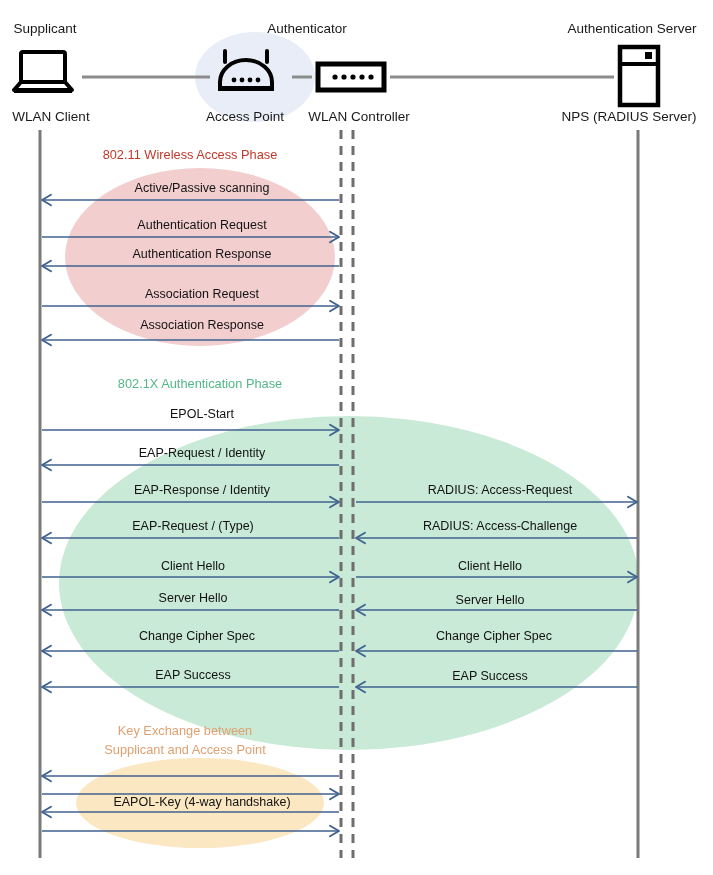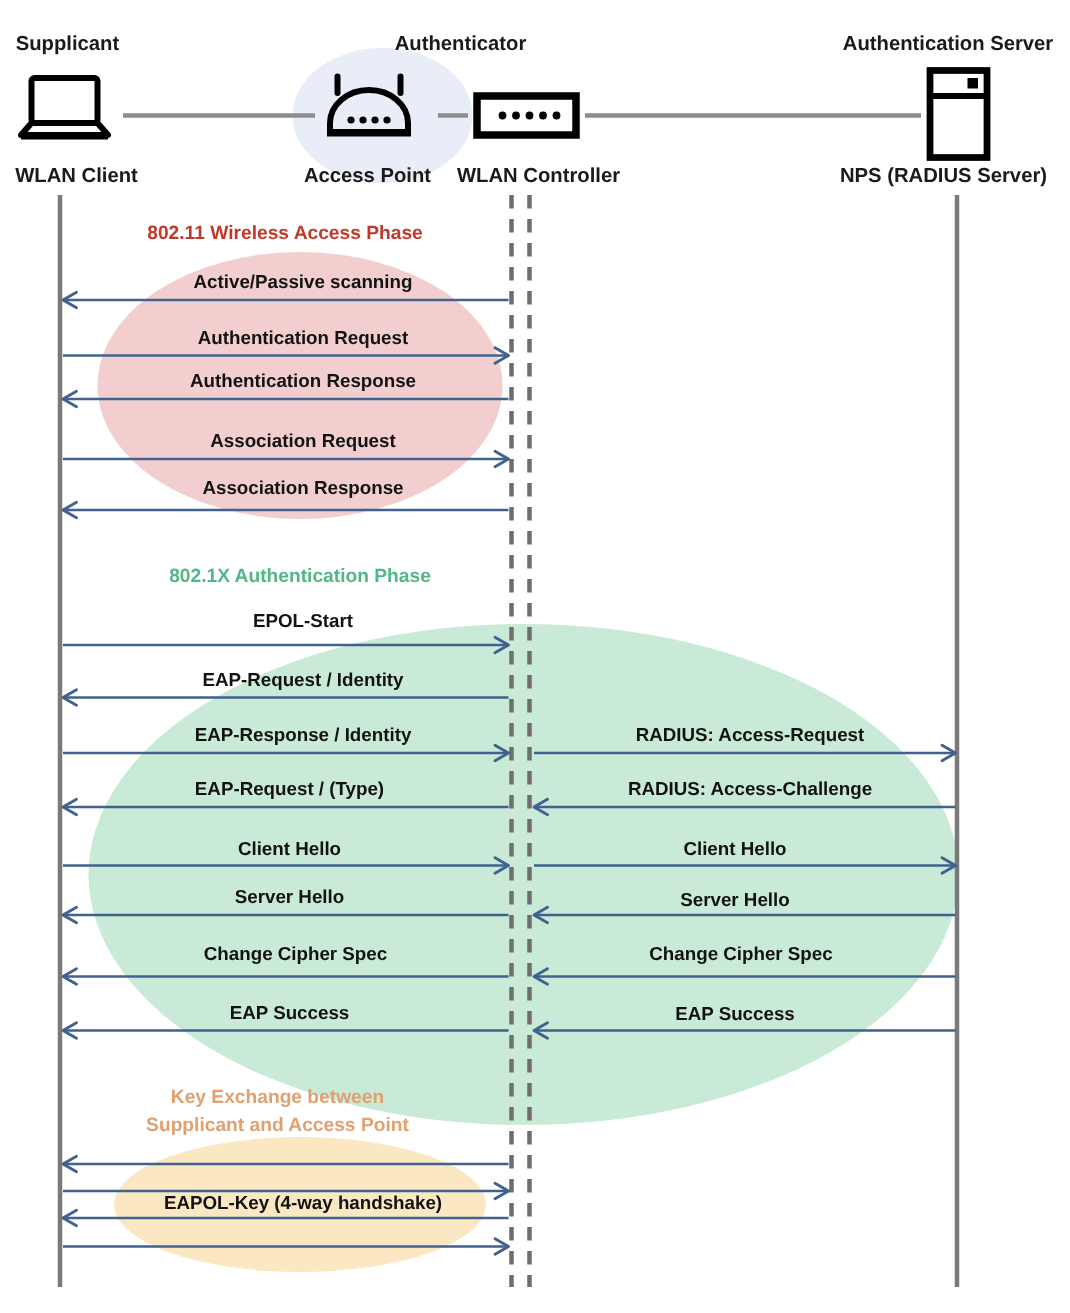--- a/index.html
+++ b/index.html
@@ -11,21 +11,20 @@
     width: 713px;
     height: 875px;
     font-family: "Liberation Sans", sans-serif;
     overflow: hidden;
   }
   #diagram-root {
     position: relative;
     width: 713px;
     height: 768px;
     background: #ffffff;
-    font-weight: bold;
   }
   svg.layer {
     position: absolute;
     top: 0;
     left: 0;
     width: 713px;
     height: 875px;
   }
   .actor-title {
     font-size: 13.5px;

